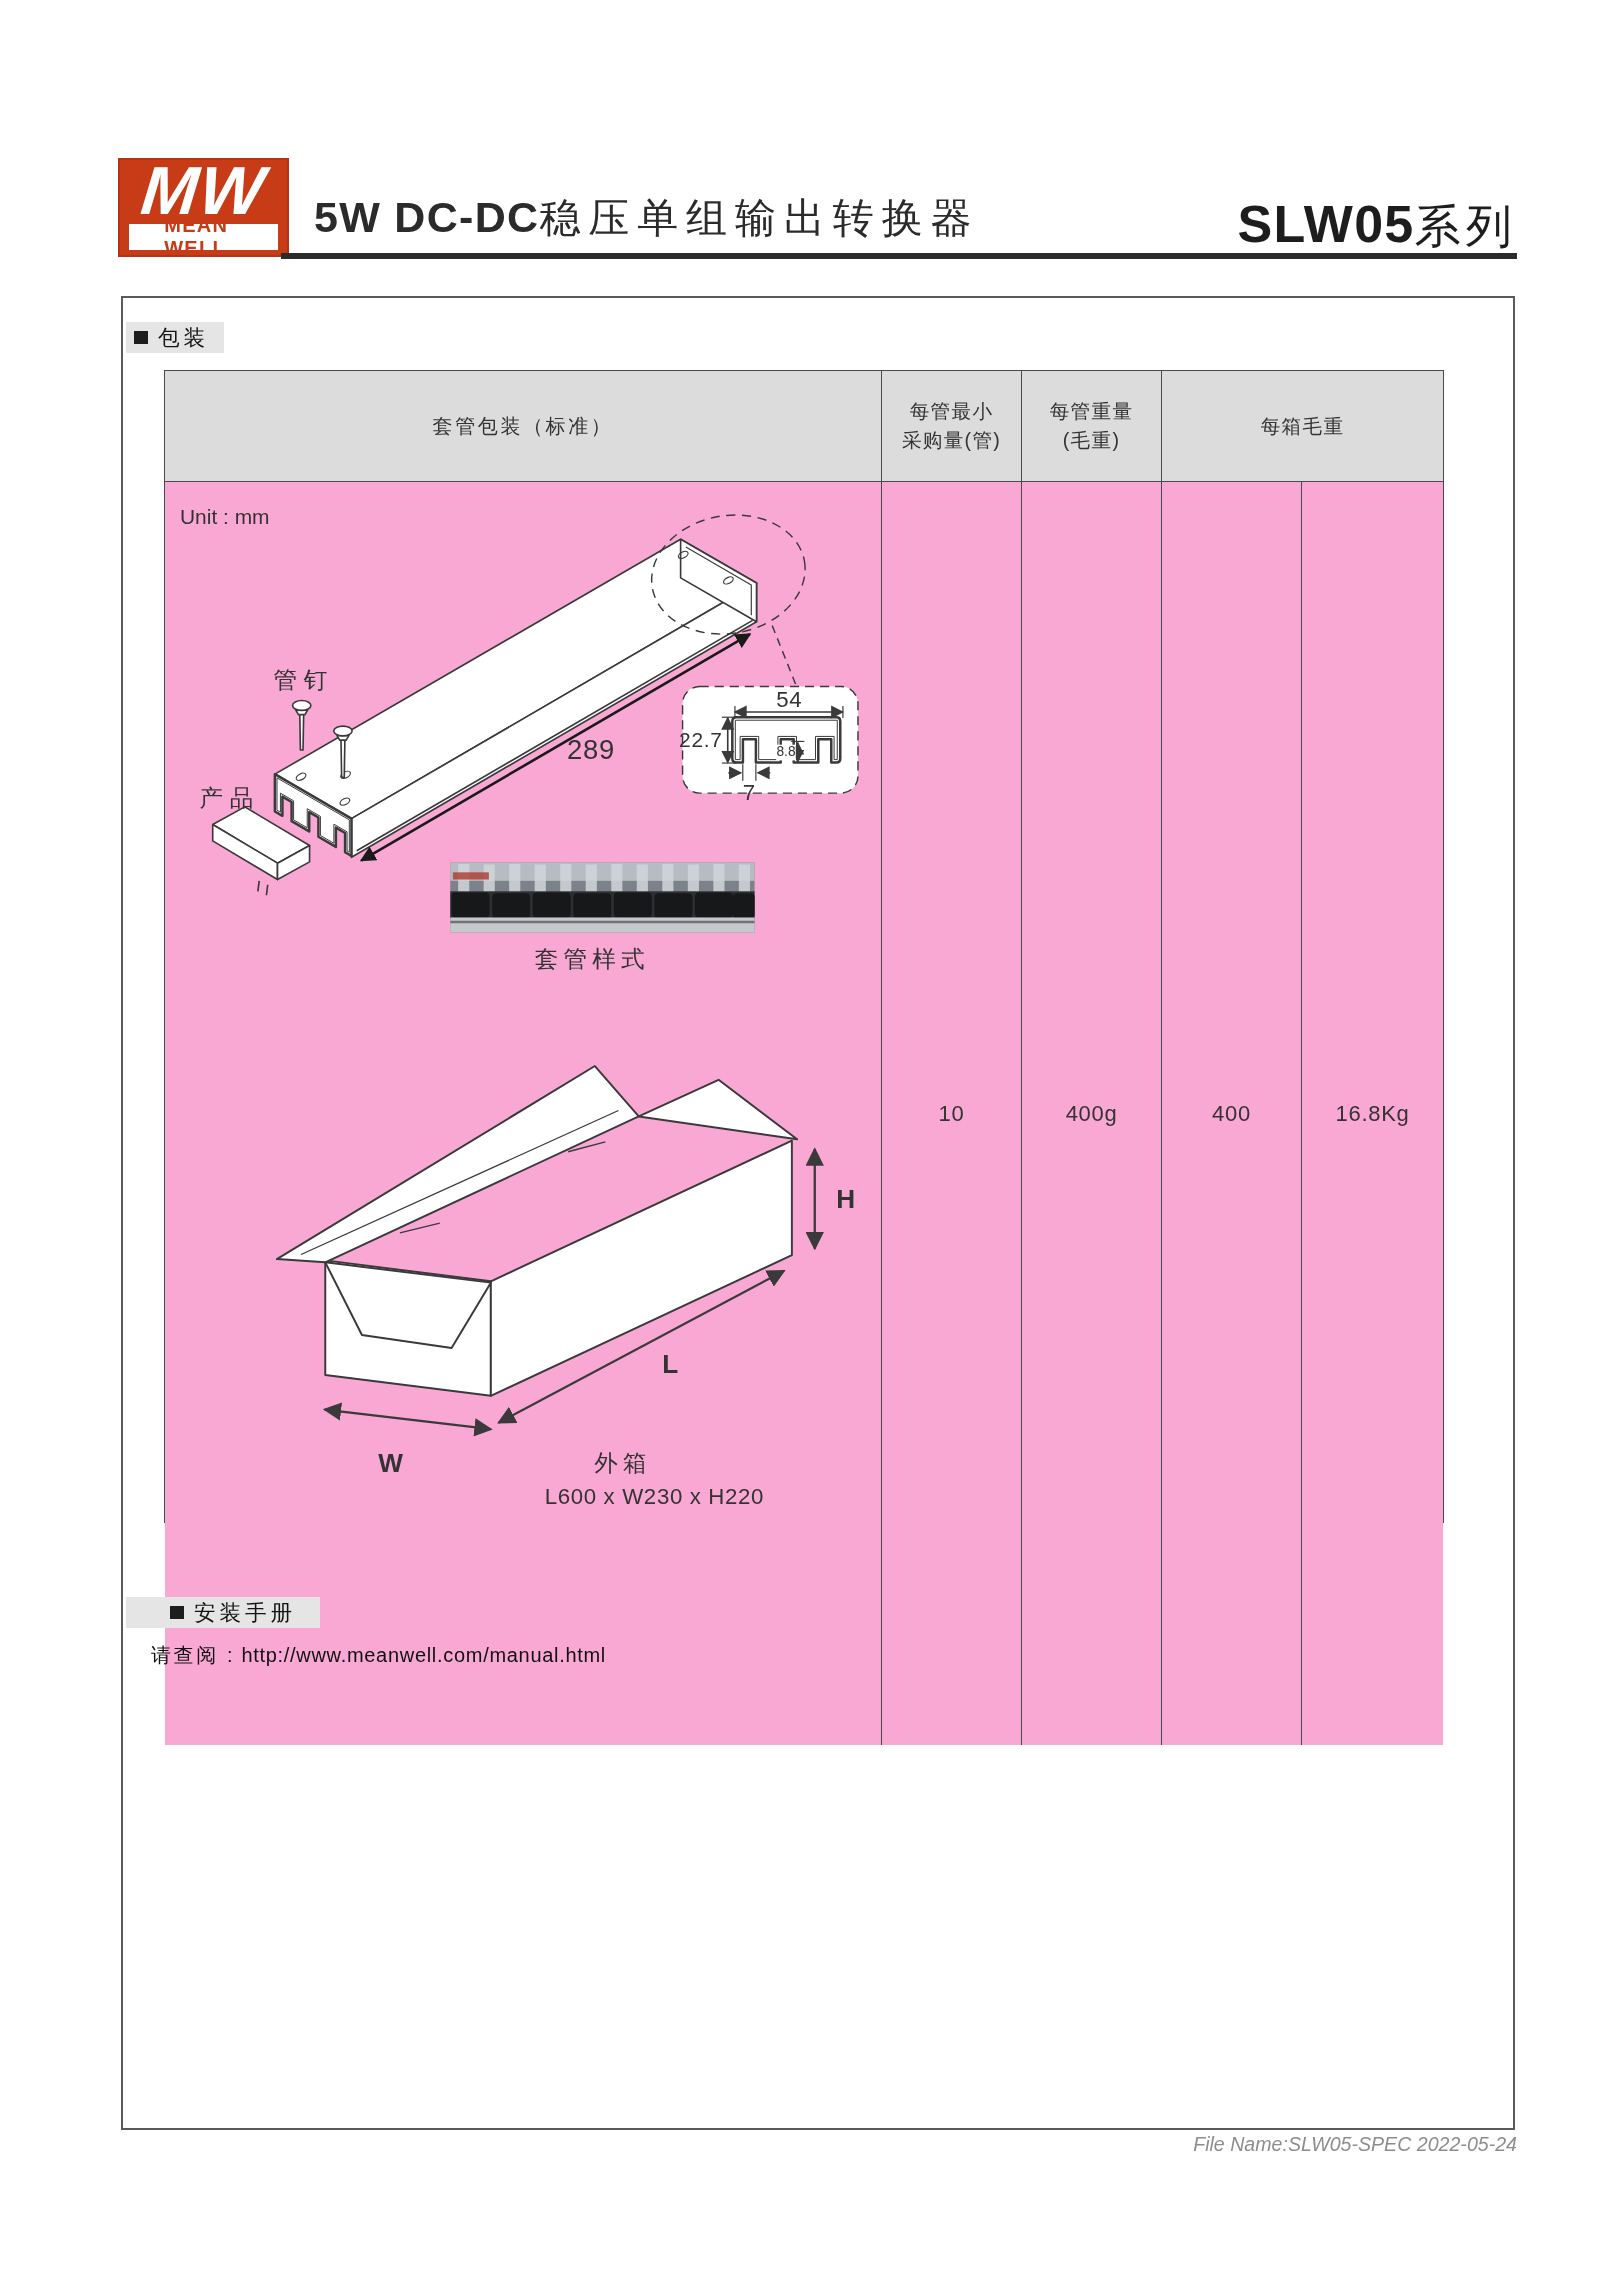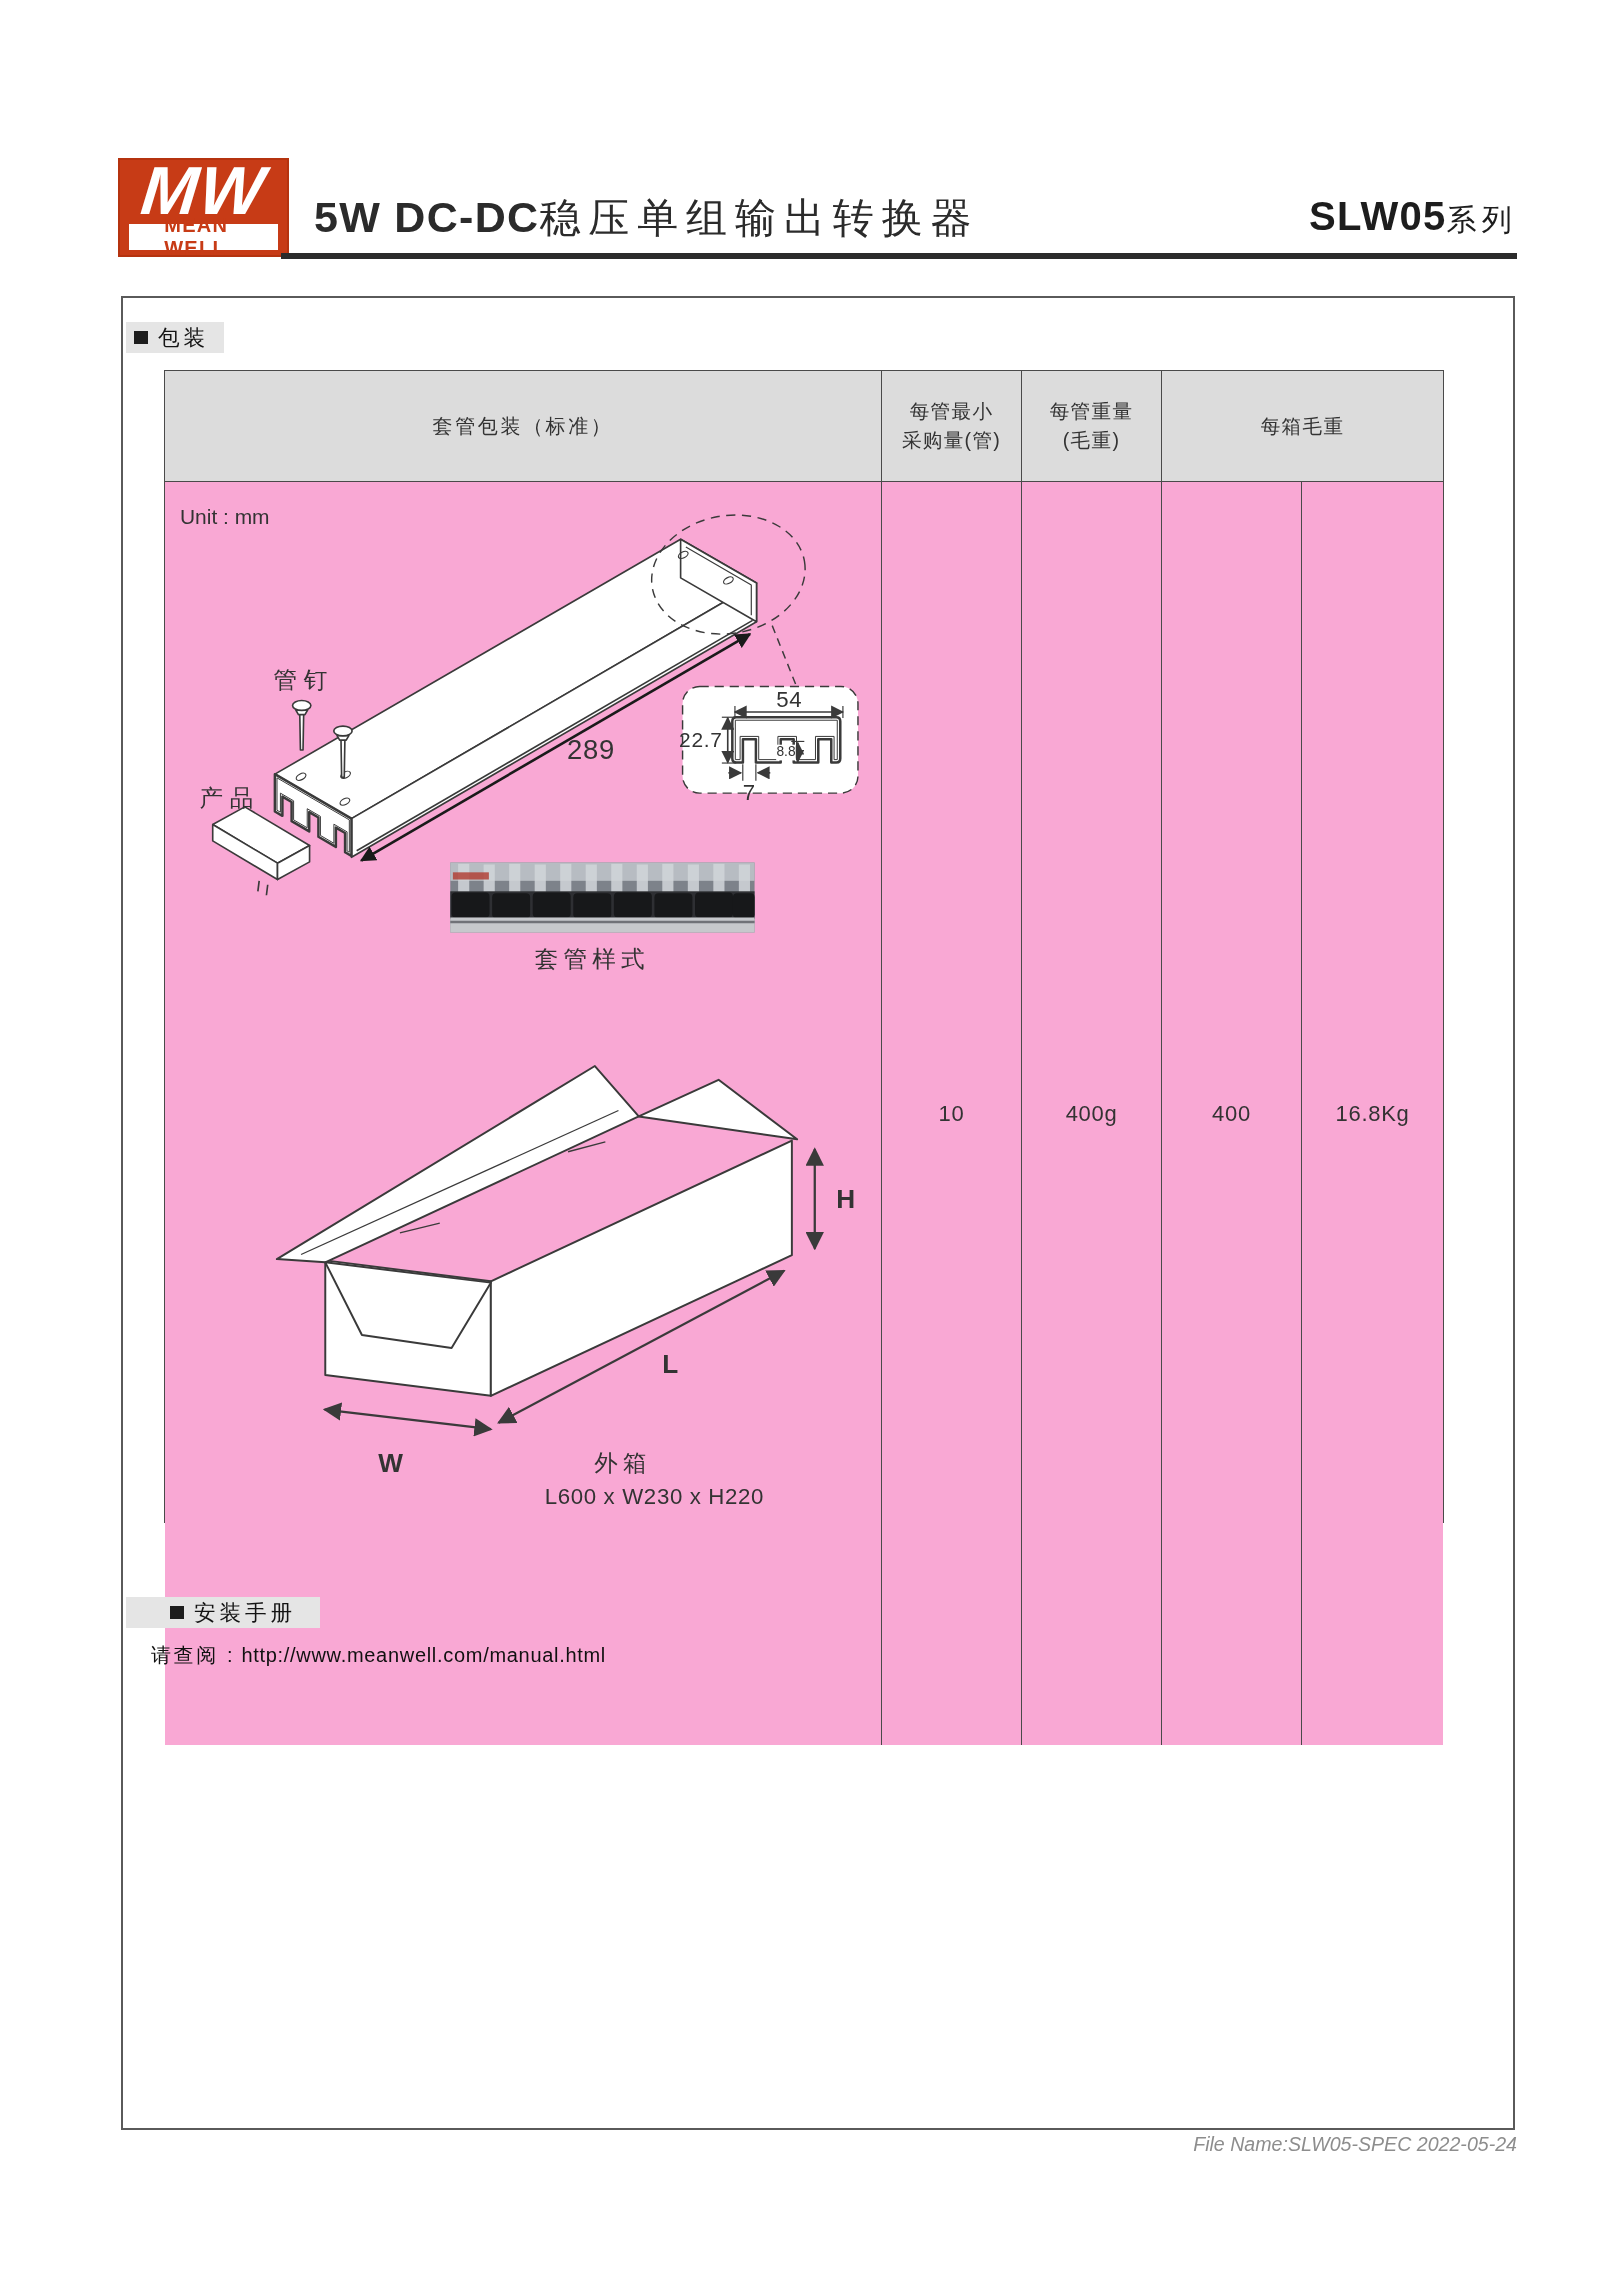--- a/index.html
+++ b/index.html
@@ -11,22 +11,22 @@
   .logo .mw{position:absolute;left:0;right:0;top:-9.2px;text-align:center;
         font-size:68px;font-weight:bold;font-style:italic;color:#fff;letter-spacing:1.3px;
         transform:skewX(-6deg);}
   .logo .band{position:absolute;left:9.2px;right:9.2px;bottom:5.2px;height:26px;background:#fff;
         display:flex;align-items:center;justify-content:center;padding-left:35px;}
   .logo .band span{color:#c73b16;font-weight:bold;font-size:20px;letter-spacing:1.3px;}
   .title{position:absolute;left:314px;top:191px;white-space:nowrap;}
   .title .latin{font-size:43px;font-weight:600;color:#2b2b2b;letter-spacing:1.3px;}
   .title .cjk{font-size:41px;font-weight:400;color:#2b2b2b;letter-spacing:7.9px;}
   .series{position:absolute;right:106px;top:194px;white-space:nowrap;text-align:right;}
-  .series .code{font-size:40px;font-weight:bold;color:#1d1d1d;letter-spacing:1.3px;}
-  .series .suffix{font-size:30px;font-weight:400;color:#1d1d1d;letter-spacing:5.2px;}
+  .series .code{font-size:52px;font-weight:bold;color:#1d1d1d;letter-spacing:1.3px;}
+  .series .suffix{font-size:46px;font-weight:400;color:#1d1d1d;letter-spacing:5.2px;}
   .rule{position:absolute;left:281px;top:253px;width:1236px;height:5.9px;background:#2b2b2b;}
   
   .body-box{position:absolute;left:121px;top:296px;width:1394px;height:1834px;
         border:2px solid #5a5a5a;box-sizing:border-box;background:#fff;}
   .sec-label{position:absolute;height:31px;background:#e5e5e5;display:flex;align-items:center;}
   .sec-label .sq{width:13.7px;height:13.7px;background:#1d1d1d;margin-left:7.9px;}
   .sec-label .txt{font-size:21.6px;color:#141414;margin-left:10.5px;letter-spacing:3.9px;white-space:nowrap;font-family:Liberation Mono, monospace;}
   #label-packaging{left:126px;top:322px;width:98px;}
   #label-manual{left:126px;top:1597px;width:158px;padding-left:36px;}
   .manual-note{position:absolute;left:151px;top:1642px;font-size:20px;color:#111;letter-spacing:0.7px;}

